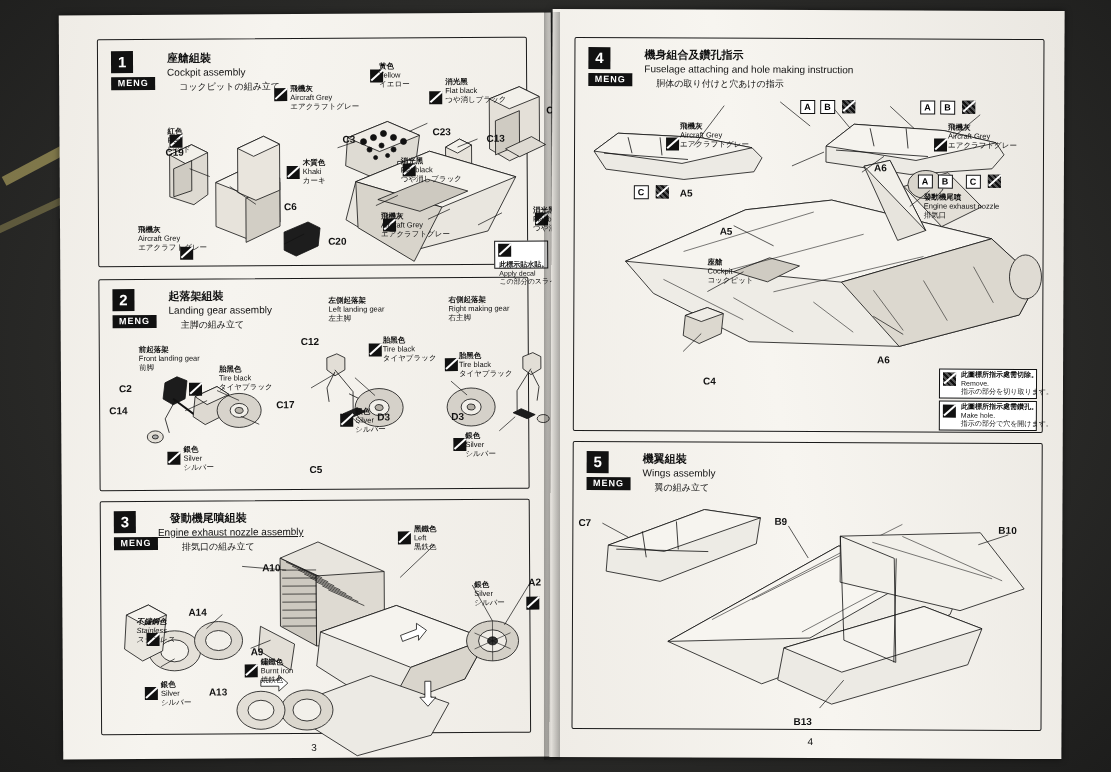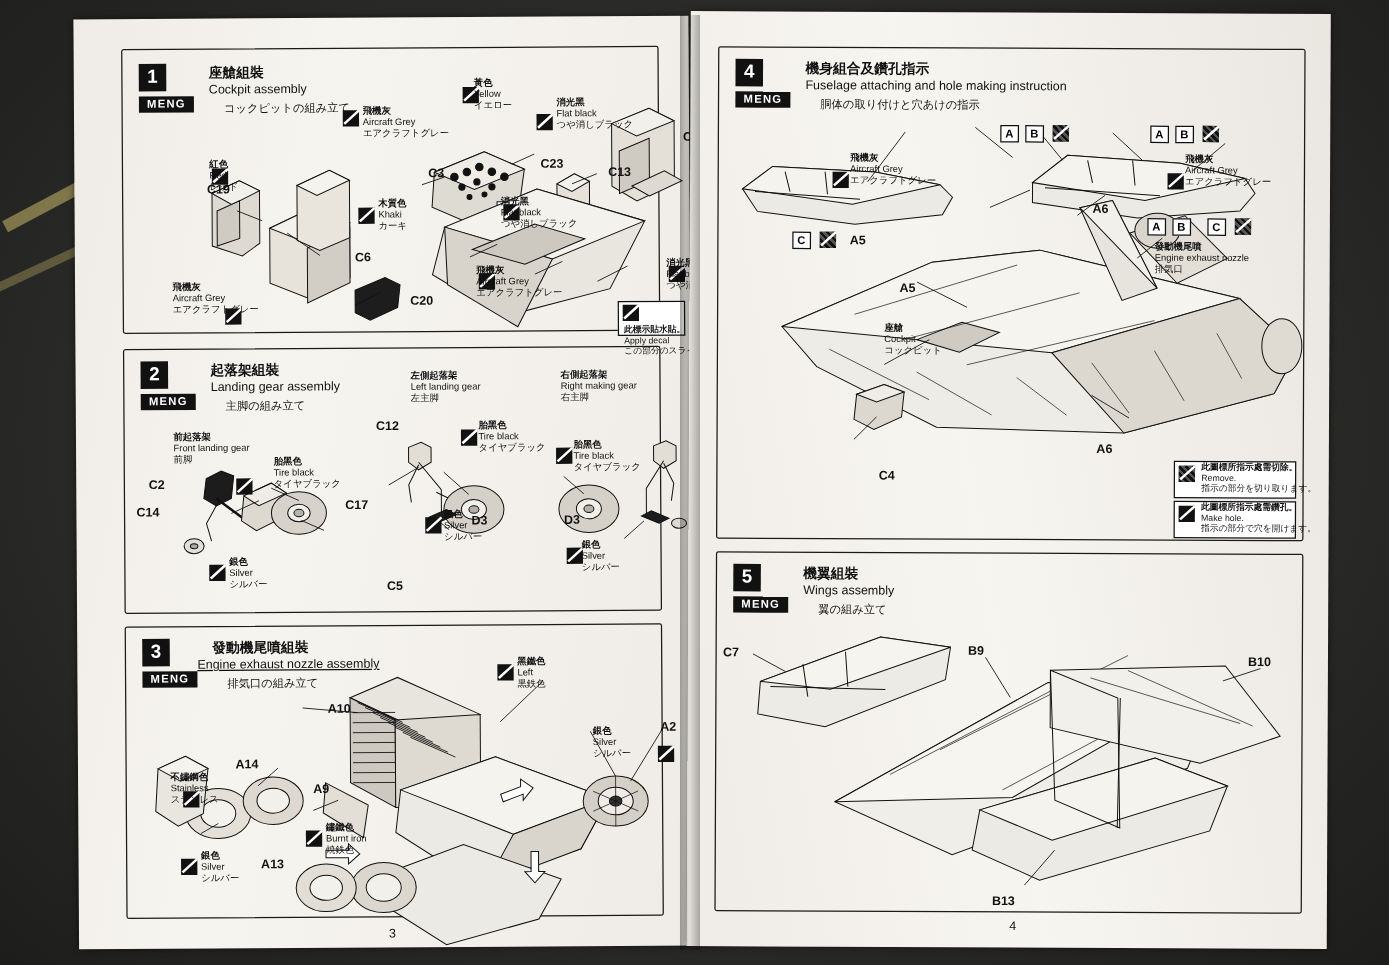--- a/index.html
+++ b/index.html
@@ -398,26 +398,26 @@
         <line x1="122" y1="92" x2="106" y2="106"></line>
         <line x1="60" y1="144" x2="74" y2="136"></line>
         <line x1="150" y1="126" x2="170" y2="118"></line>
         <line x1="372" y1="64" x2="392" y2="100"></line>
         <line x1="430" y1="62" x2="404" y2="104"></line>
       </g>
     </svg>
 
     <div class="part" style="left:200px;top:548px;">A10</div>
     <div class="part" style="left:126px;top:592px;">A14</div>
-    <div class="part" style="left:188px;top:612px;">A9</div>
+    <div class="part" style="left:188px;top:632px;">A9</div>
     <div class="part" style="left:146px;top:672px;">A13</div>
     <div class="part" style="left:466px;top:564px;">A2</div>
 
     <div class="chip" style="left:84px;top:618px;"></div>
-    <div class="lbl" style="left:74px;top:602px;">
+    <div class="lbl" style="left:74px;top:602px;font-style:italic;">
       <b>不鏽鋼色</b><br>
       <span>Stainless</span><br>
       <span>ステンレス</span>
     </div>
     <div class="chip" style="left:82px;top:672px;"></div>
     <div class="lbl" style="left:98px;top:665px;">
       <b>銀色</b><br>
       <span>Silver</span><br>
       <span>シルバー</span>
     </div>

